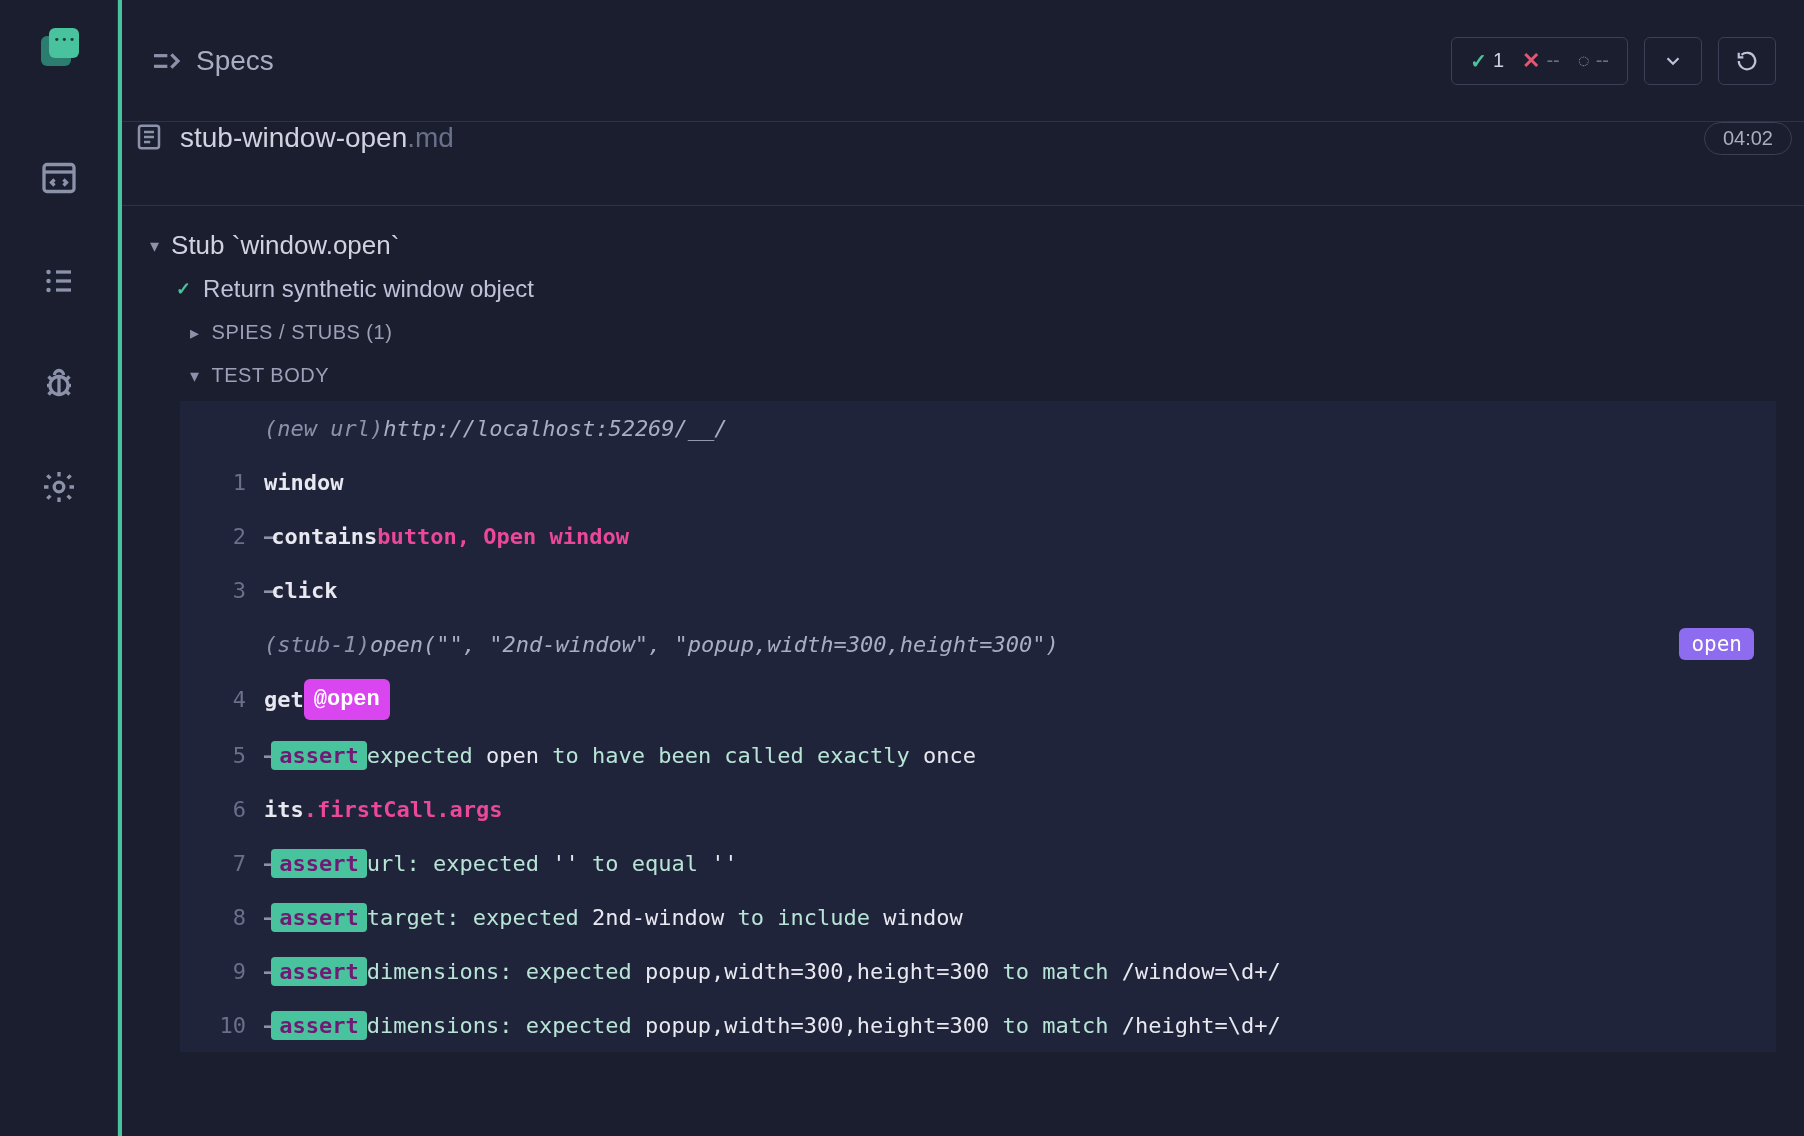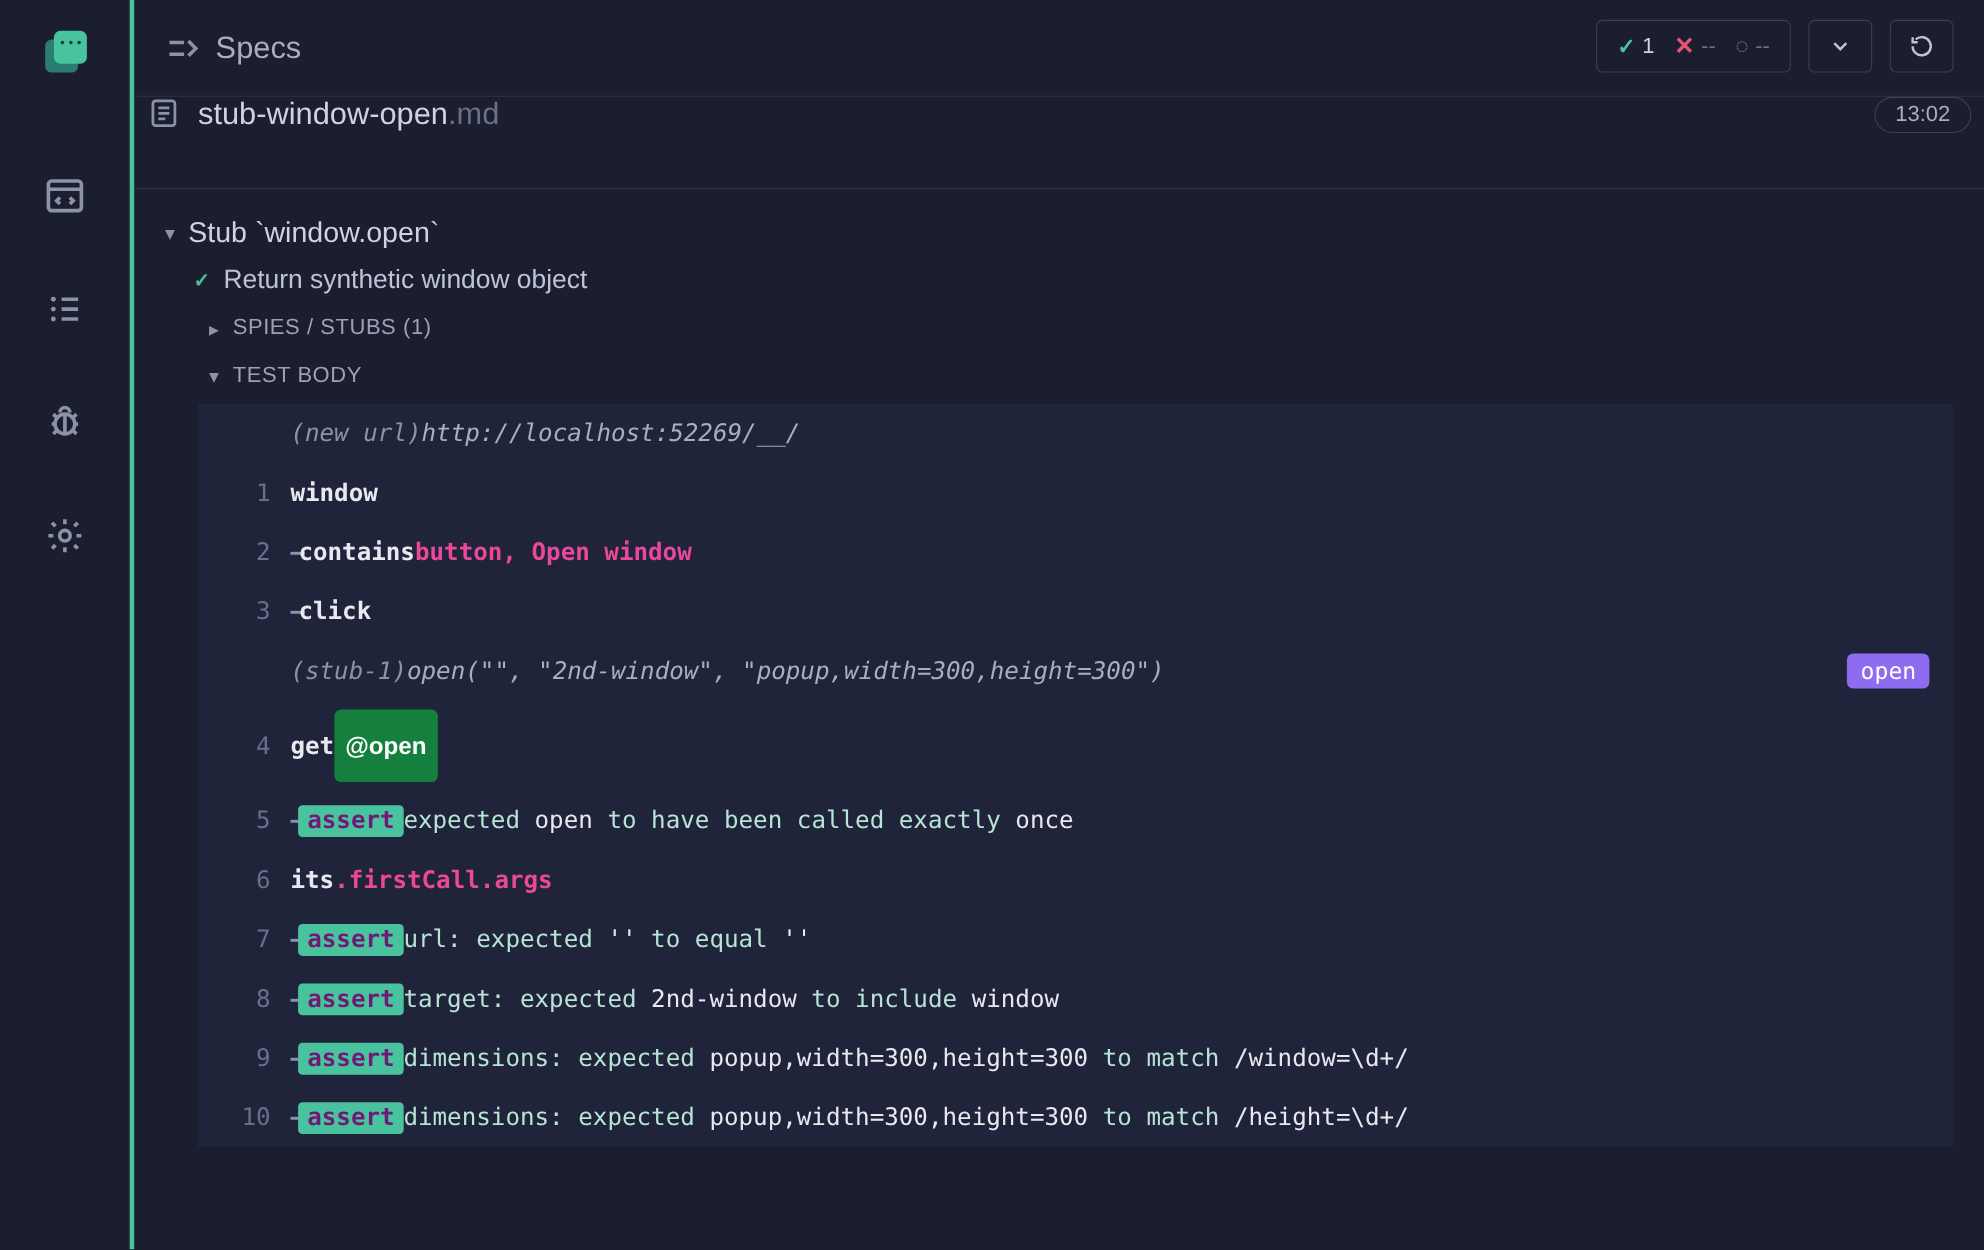--- a/index.html
+++ b/index.html
@@ -70,22 +70,23 @@
   
   .main {
     flex: 1;
     display: flex;
     flex-direction: column;
     border-left: 4px solid #49c39e;
     background: #1b1e2e;
     overflow: hidden;
   }
   .topbar {
-    height: 88px;
-    display: flex;
+    height: 122px;
+    display: flex;
+    align-items: center;
     padding: 18px 28px;
     border-bottom: 1px solid #2e3247;
   }
   .specs-toggle {
     display: flex;
     align-items: center;
     gap: 14px;
   }
   .specs-toggle svg {
     width: 32px; height: 32px;
@@ -236,26 +237,26 @@
   }
   .assert-badge {
     background: #49c39e;
     color: #701a75;
     font-weight: 700;
     padding: 2px 8px;
     border-radius: 4px;
     font-family: ui-monospace, monospace;
   }
   .alias-badge {
-    background: #15803d;
+    background: #d946ef;
     color: #fff;
     font-weight: 600;
-    padding: 20px 10px;
+    padding: 8px 10px;
     border-radius: 6px;
-    font-family: Liberation Sans, sans-serif;
+    font-family: Liberation Mono, monospace;
   }
   .alias-tag {
     margin-left: auto;
     background: #8e6cef;
     color: #fff;
     font-weight: 500;
     padding: 4px 12px;
     border-radius: 6px;
     font-family: ui-monospace, monospace;
     font-size: 21px;
@@ -357,21 +358,21 @@
         <svg viewBox="0 0 24 24">
             <rect x="4" y="3" width="16" height="18" rx="2"></rect>
             <line x1="8" y1="8" x2="16" y2="8"></line>
             <line x1="8" y1="12" x2="16" y2="12"></line>
             <line x1="8" y1="16" x2="13" y2="16"></line>
           </svg>
       </span>
       <span class="file-name">
         <span>stub-window-open</span><span class="file-ext">.md</span>
       </span>
-      <span class="duration-badge">13:02</span>
+      <span class="duration-badge">04:02</span>
     </div>
 
     <div class="suite">
       <div class="suite-row">
         <span class="chev">▾</span>
         <span>Stub `window.open`</span>
       </div>
       <div class="test-row">
         <span class="test-check">✓</span>
         <span>Return synthetic window object</span>

